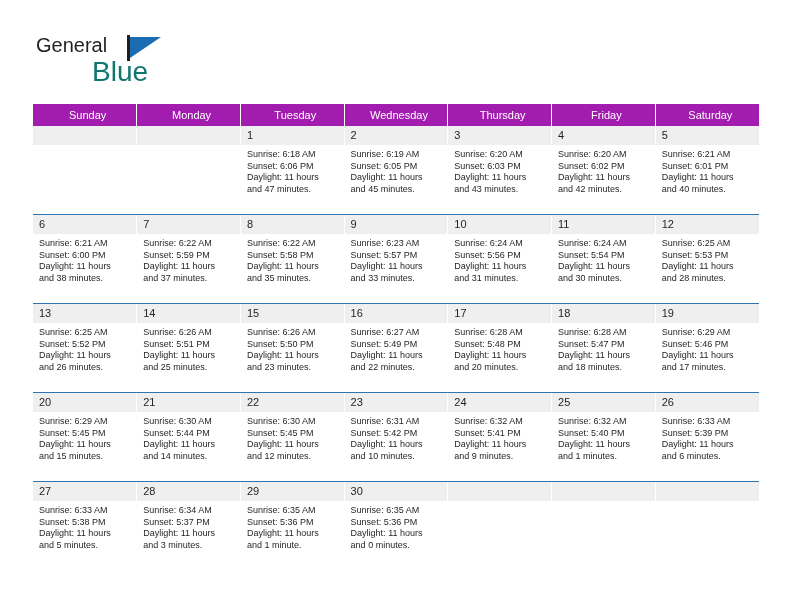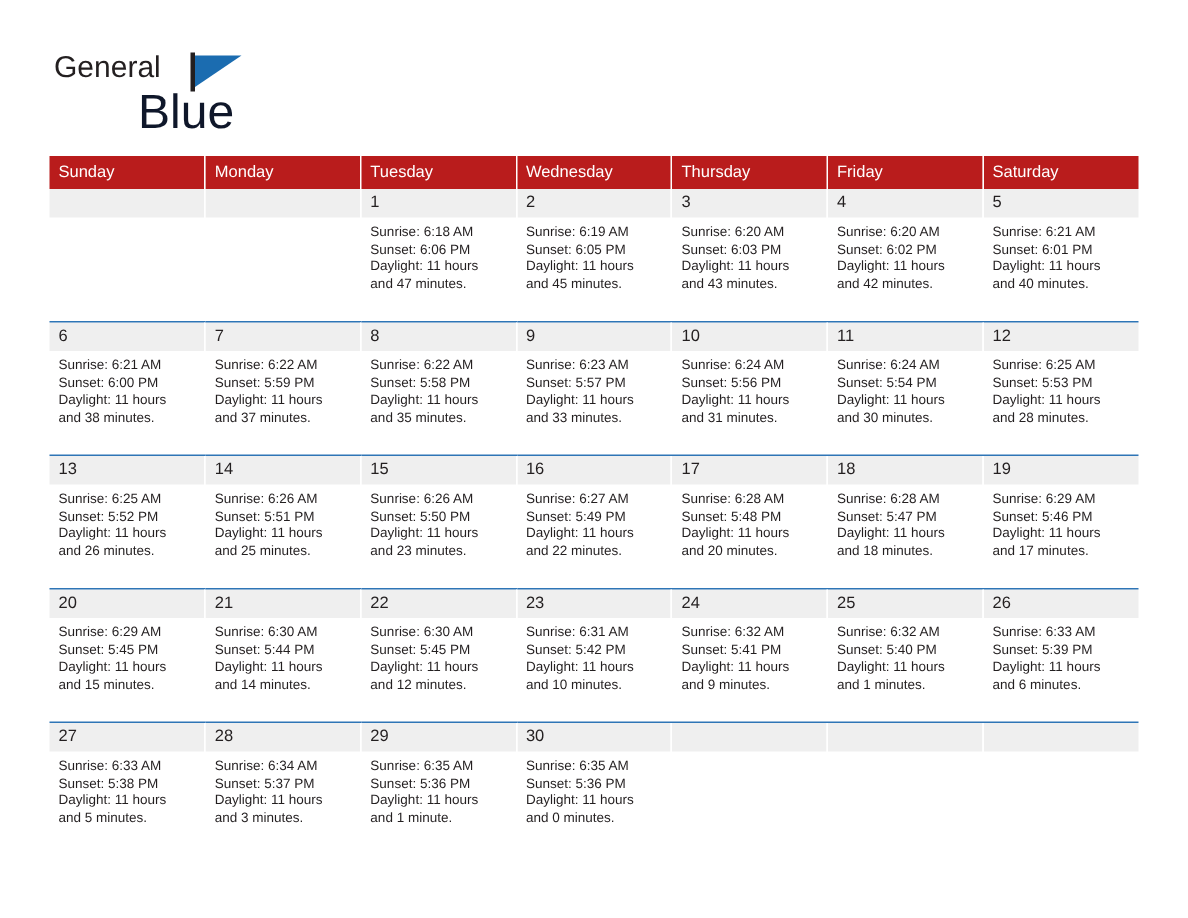--- a/index.html
+++ b/index.html
@@ -43,22 +43,22 @@
     top: 6px;
     font-size: 20px;
     letter-spacing: 0px;
     color: #231f20;
     font-family: "Liberation Sans", sans-serif;
   }
   .logo-blue {
     position: absolute;
     left: 59px;
     top: 28px;
-    font-size: 32px;
-    color: #0f172a;
+    font-size: 28px;
+    color: #0f766e;
     font-family: "Liberation Sans", sans-serif;
   }
   .logo-flag {
     position: absolute;
     left: 97px;
     top: 9px;
     width: 0;
     height: 0;
     border-left: 31px solid #1b6cb0;
     border-bottom: 21px solid transparent;
@@ -96,25 +96,25 @@
   .calendar {
     position: absolute;
     left: 33px;
     top: 104px;
     width: 726px;
     border-collapse: collapse;
     table-layout: fixed;
   }
 
   .calendar th {
-    background: #b91c1c;
+    background: #a21caf;
     color: #ffffff;
     font-size: 11px;
     font-weight: normal;
-    text-align: left;
+    text-align: center;
     padding: 5px 0 5px 6px;
     height: 12px;
     border: 1px solid #ffffff;
     border-top: none;
     border-bottom: none;
   }
   .calendar th:first-child { border-left: none; }
   .calendar th:last-child { border-right: none; }
 
   .calendar td {

